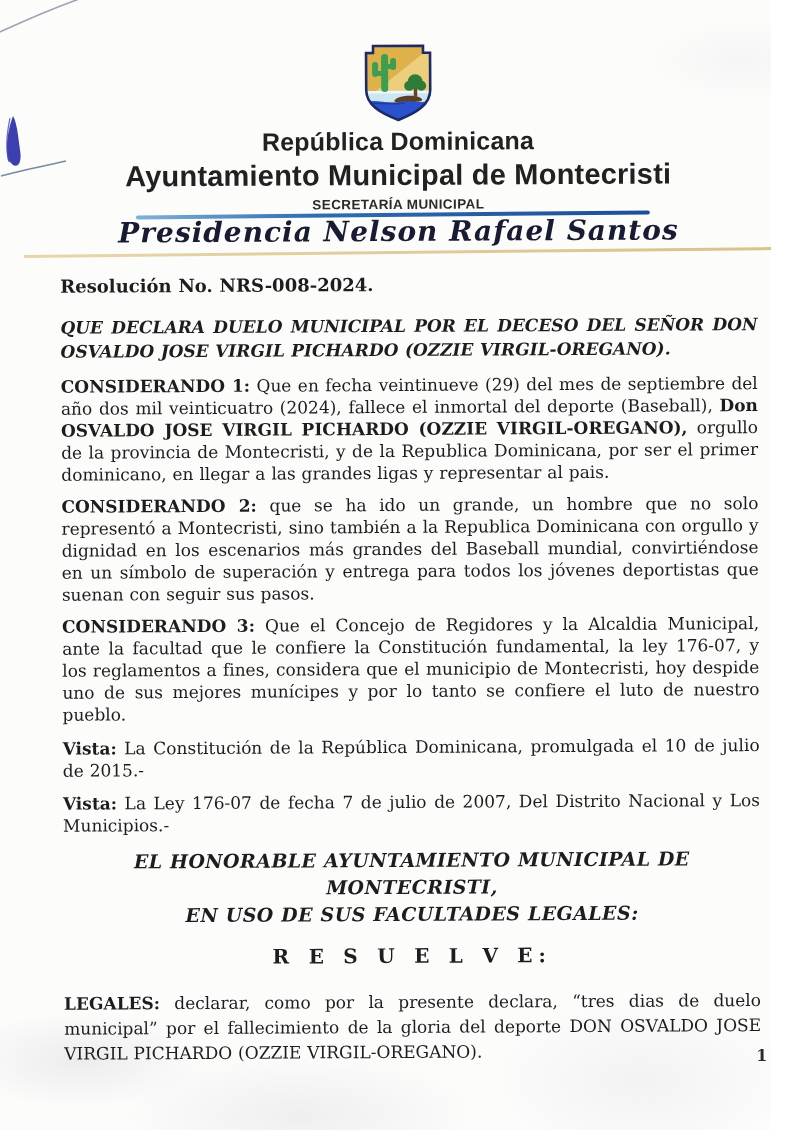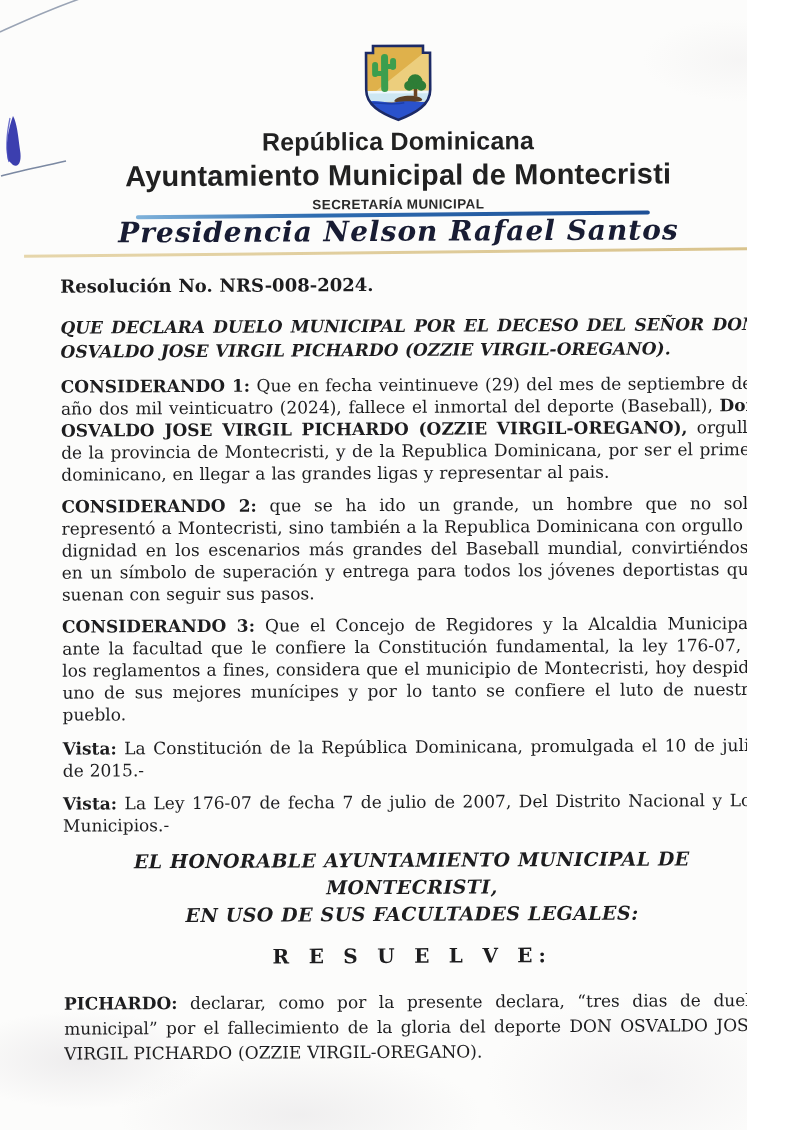--- a/index.html
+++ b/index.html
@@ -8,20 +8,21 @@
     width:747px;height:1130px;
     overflow:hidden;
     color:#1c1c1e;
     font-family:"DejaVu Serif", serif;
     background:
       radial-gradient(ellipse 180px 70px at 80px 1060px, rgba(185,180,188,0.22), transparent 70%),
       radial-gradient(ellipse 260px 90px at 300px 1115px, rgba(190,186,192,0.20), transparent 70%),
       radial-gradient(ellipse 220px 120px at 640px 1080px, rgba(198,192,200,0.16), transparent 70%),
       radial-gradient(ellipse 140px 60px at 740px 60px, rgba(200,196,200,0.12), transparent 70%),
       #fcfcfb;
+    padding-left: 24px;
   }
   .tilt{position:absolute;inset:0;transform:rotate(-0.3deg);transform-origin:50% 55%;}
   
   .crest{position:absolute;left:361px;top:42px;width:80px;height:80px;}
   .h-center{position:absolute;left:0;width:801px;text-align:center;
     font-family:"Liberation Sans", sans-serif;font-weight:bold;color:#212121;}
   .h-republic{top:127px;font-size:25px;letter-spacing:0.2px;}
   .h-muni{top:159px;font-size:29px;letter-spacing:0.2px;}
   .h-secr{top:197px;font-size:13.5px;letter-spacing:0.4px;color:#2a2a2a;}
   .blue-rule{position:absolute;top:213px;left:138px;width:514px;height:4px;border-radius:2px;
@@ -126,19 +127,19 @@
 
       <p class="vista2"><b>Vista:</b><span> La Ley 176-07 de fecha 7 de julio de 2007, Del Distrito Nacional y Los Municipios.-</span></p>
 
       <p class="honorable">
         <span>EL HONORABLE AYUNTAMIENTO MUNICIPAL DE MONTECRISTI,</span>
         <span>EN USO DE SUS FACULTADES LEGALES:</span>
       </p>
 
       <p class="resuelve">R E S U E L V E:</p>
 
-      <p class="primero"><b>PICHARDO:</b><span> declarar, como por la presente declara, “tres dias de duelo municipal” por el fallecimiento de la gloria del deporte DON OSVALDO JOSE  VIRGIL PICHARDO (OZZIE VIRGIL-OREGANO).</span></p>
+      <p class="primero"><b>LEGALES:</b><span> declarar, como por la presente declara, “tres dias de duelo municipal” por el fallecimiento de la gloria del deporte DON OSVALDO JOSE  VIRGIL PICHARDO (OZZIE VIRGIL-OREGANO).</span></p>
 
     </div>
 
     <div class="page-number">1</div>
   </div>
 </div>
 
 </body></html>

